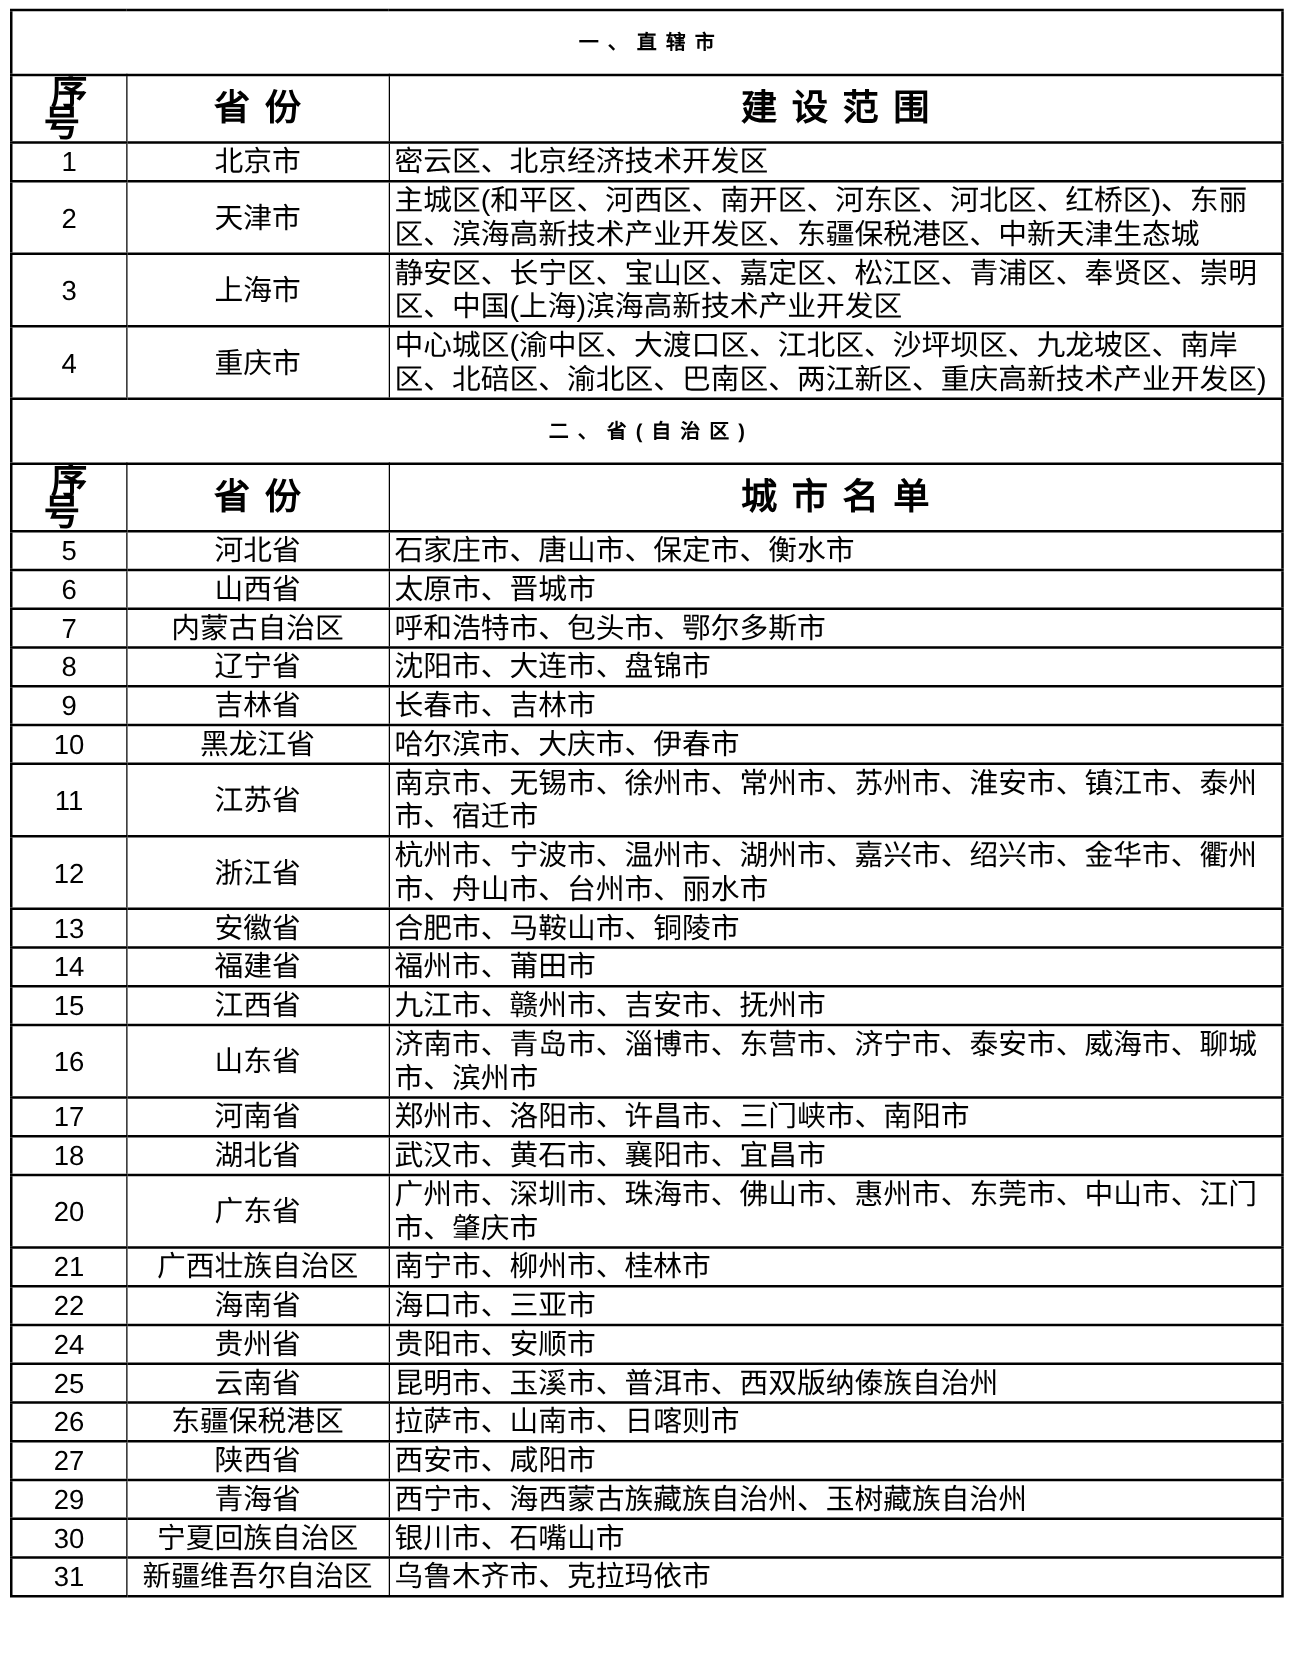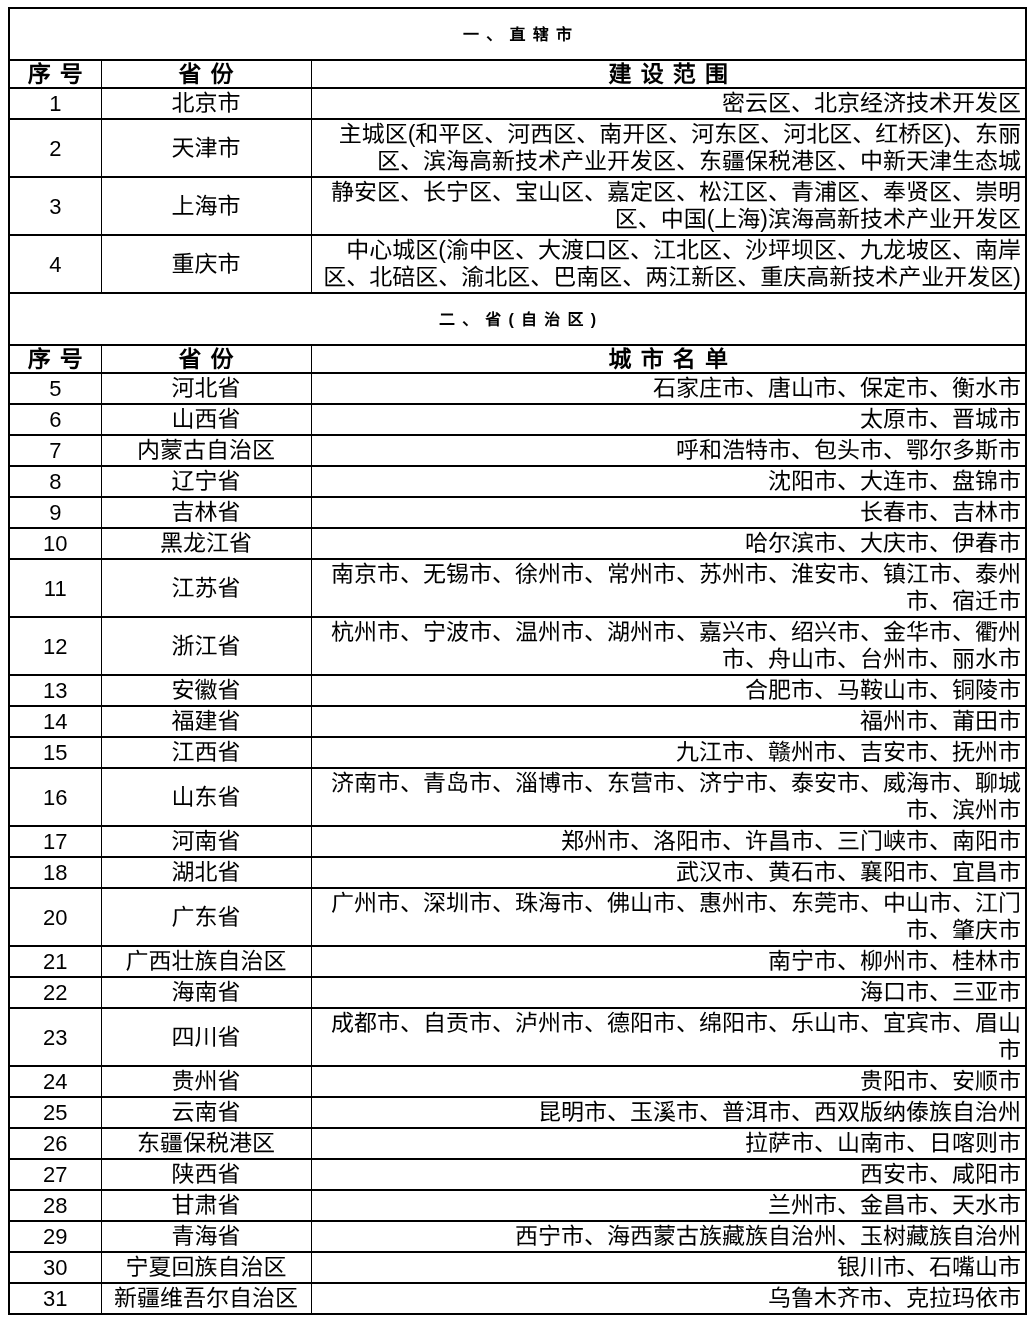--- a/index.html
+++ b/index.html
@@ -41,36 +41,36 @@
     text-align: center;
     font-weight: bold;
     font-size: 16px;
     letter-spacing: 0.45em;
     text-indent: 0.45em;
     padding: 0;
   }
   tr.col-header-row td {
     text-align: center;
     font-weight: bold;
-    font-size: 23px;
+    font-size: 29px;
     letter-spacing: 0.4em;
     text-indent: 0.4em;
     padding: 0 0;
     line-height: 26px;
   }
   td.cell-no {
     text-align: center;
     font-size: 22px;
   }
   td.cell-prov {
     text-align: center;
     margin-top: 32px;
   }
   td.cell-cities {
-    text-align: right;
+    text-align: left;
   }
 </style>
 </head>
 <body>
 
 <div class="doc-wrap">
   <table class="admin-table">
     <colgroup>
       <col class="c1">
       <col class="c2">
@@ -218,25 +218,20 @@
     <td class="cell-prov">广西壮族自治区</td>
     <td class="cell-cities">南宁市、柳州市、桂林市</td>
   </tr>
 
   <tr class="data-row">
     <td class="cell-no">22</td>
     <td class="cell-prov">海南省</td>
     <td class="cell-cities">海口市、三亚市</td>
   </tr>
 
-  <tr class="data-row">
-    <td class="cell-no">23</td>
-    <td class="cell-prov">四川省</td>
-    <td class="cell-cities">成都市、自贡市、泸州市、德阳市、绵阳市、乐山市、宜宾市、眉山市</td>
-  </tr>
 
   <tr class="data-row">
     <td class="cell-no">24</td>
     <td class="cell-prov">贵州省</td>
     <td class="cell-cities">贵阳市、安顺市</td>
   </tr>
 
   <tr class="data-row">
     <td class="cell-no">25</td>
     <td class="cell-prov">云南省</td>
@@ -248,25 +243,20 @@
     <td class="cell-prov">东疆保税港区</td>
     <td class="cell-cities">拉萨市、山南市、日喀则市</td>
   </tr>
 
   <tr class="data-row">
     <td class="cell-no">27</td>
     <td class="cell-prov">陕西省</td>
     <td class="cell-cities">西安市、咸阳市</td>
   </tr>
 
-  <tr class="data-row">
-    <td class="cell-no">28</td>
-    <td class="cell-prov">甘肃省</td>
-    <td class="cell-cities">兰州市、金昌市、天水市</td>
-  </tr>
 
   <tr class="data-row">
     <td class="cell-no">29</td>
     <td class="cell-prov">青海省</td>
     <td class="cell-cities">西宁市、海西蒙古族藏族自治州、玉树藏族自治州</td>
   </tr>
 
   <tr class="data-row">
     <td class="cell-no">30</td>
     <td class="cell-prov">宁夏回族自治区</td>

